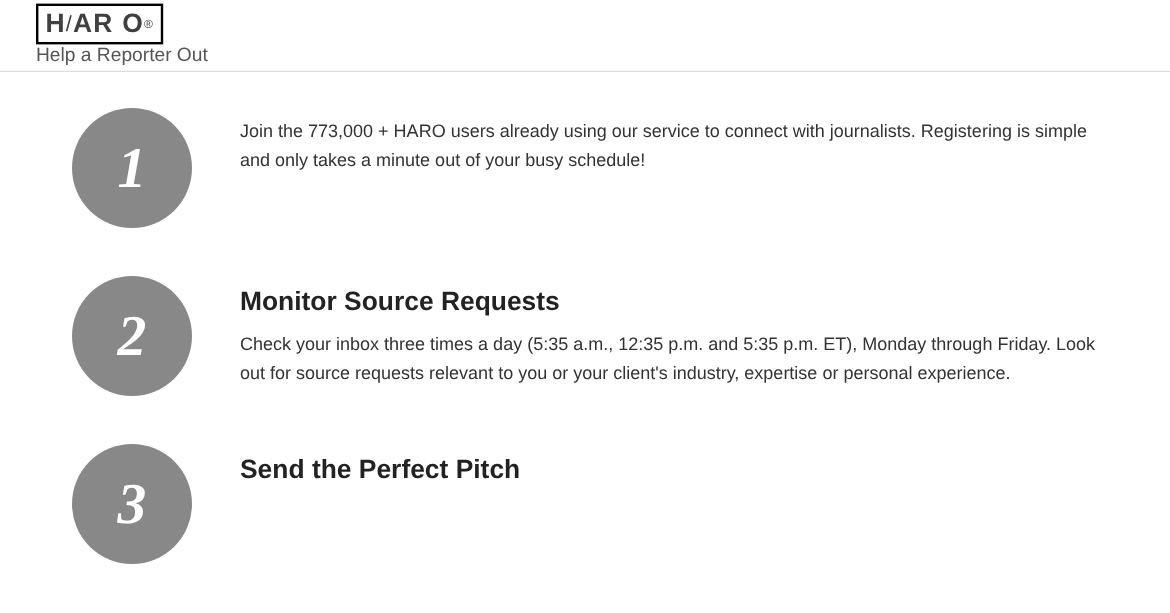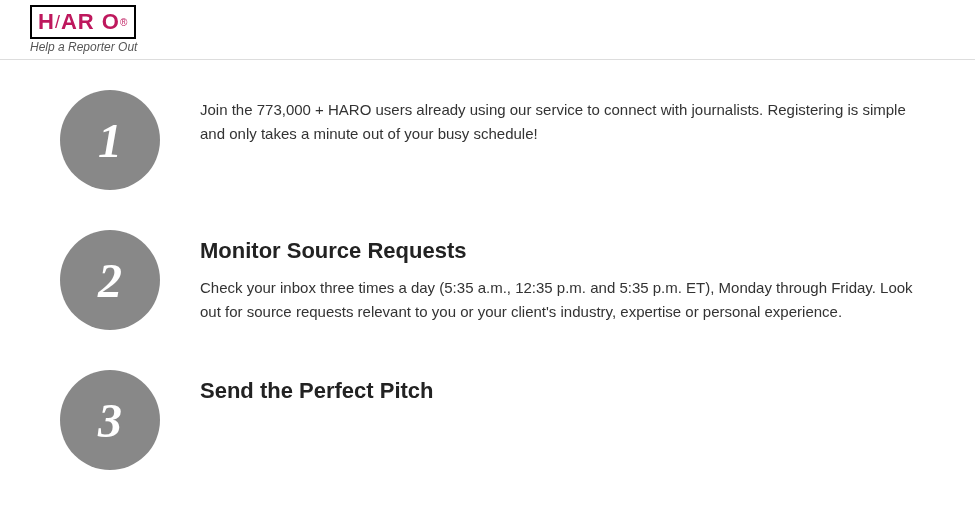--- a/index.html
+++ b/index.html
@@ -38,43 +38,42 @@
       display: flex;
       align-items: center;
       gap: 2px;
     }
 
     .logo-haro {
       display: flex;
       align-items: center;
       font-size: 22px;
       font-weight: 900;
-      color: #be185d;
+      color: #404040;
       letter-spacing: 1px;
       font-family: Arial, sans-serif;
       border: 2px solid #000;
       padding: 2px 6px;
     }
 
     .logo-haro .slash {
       font-weight: 300;
       font-size: 18px;
     }
 
     .logo-sup {
       font-size: 10px;
       font-weight: 400;
       vertical-align: super;
     }
 
     .logo-tagline {
-      font-size: 12px;
+      font-size: 16px;
       color: #555;
       margin-top: 1px;
-      font-style: italic;
       text-align: center;
     }
 
     nav {
       display: flex;
       align-items: center;
       gap: 28px;
     }
 
     nav a {

